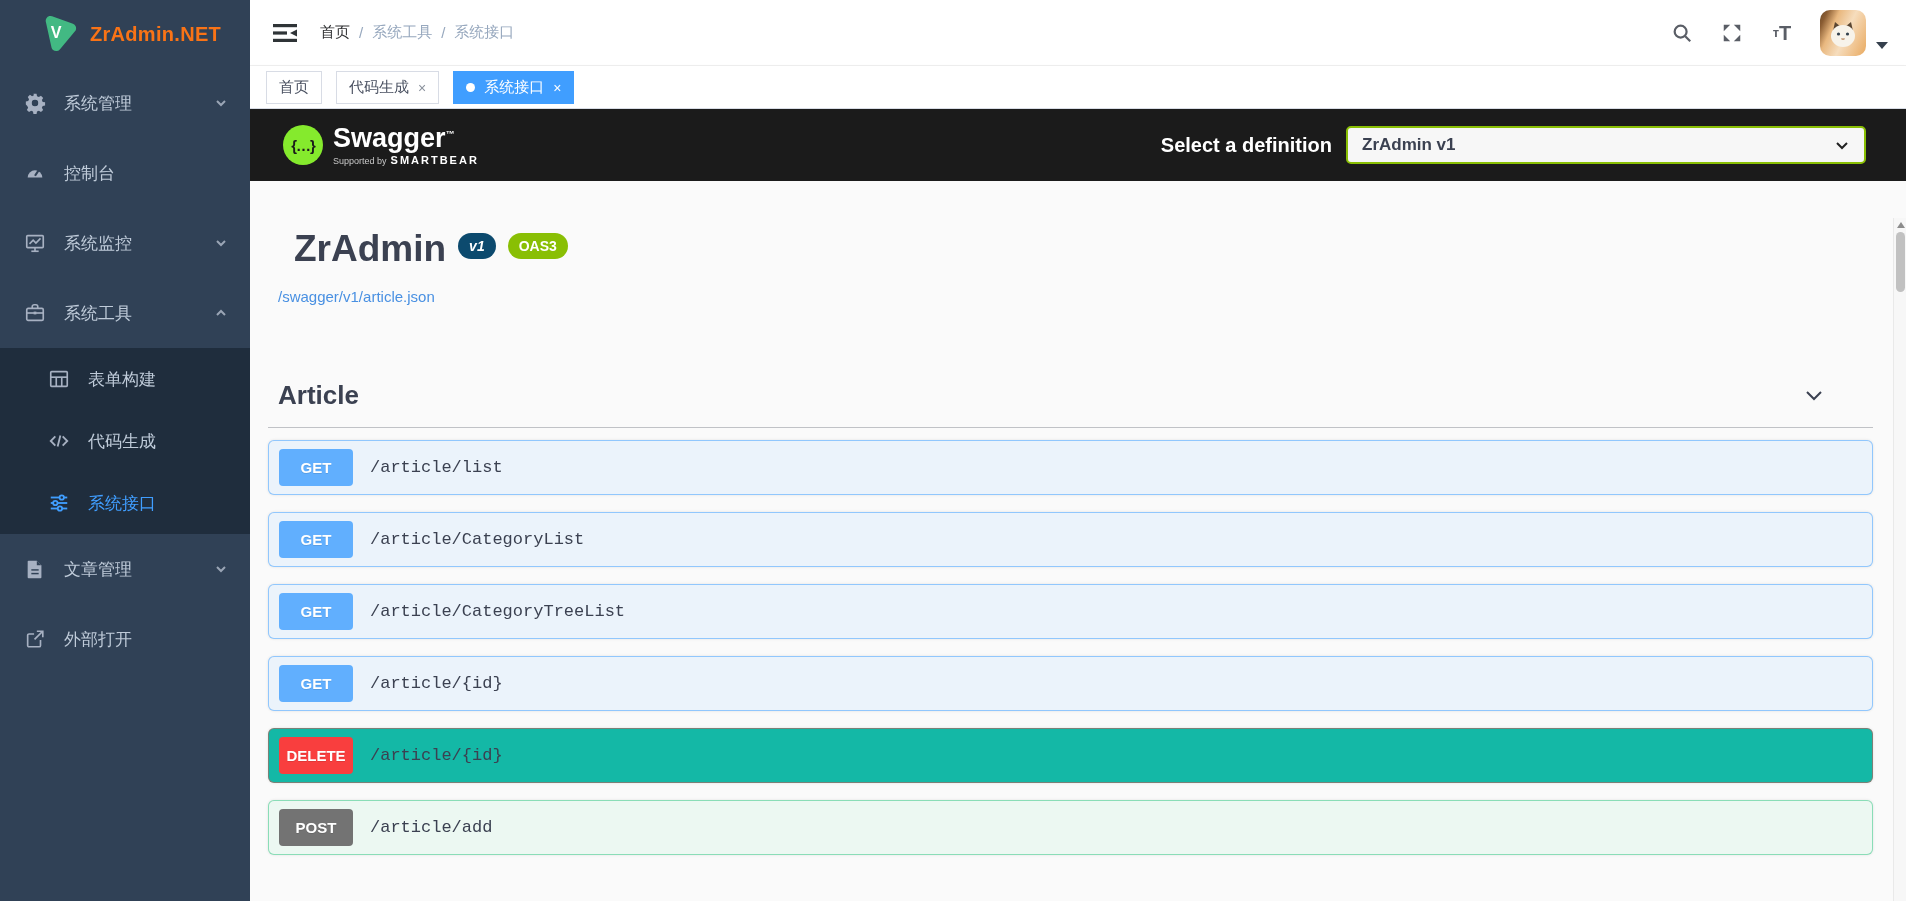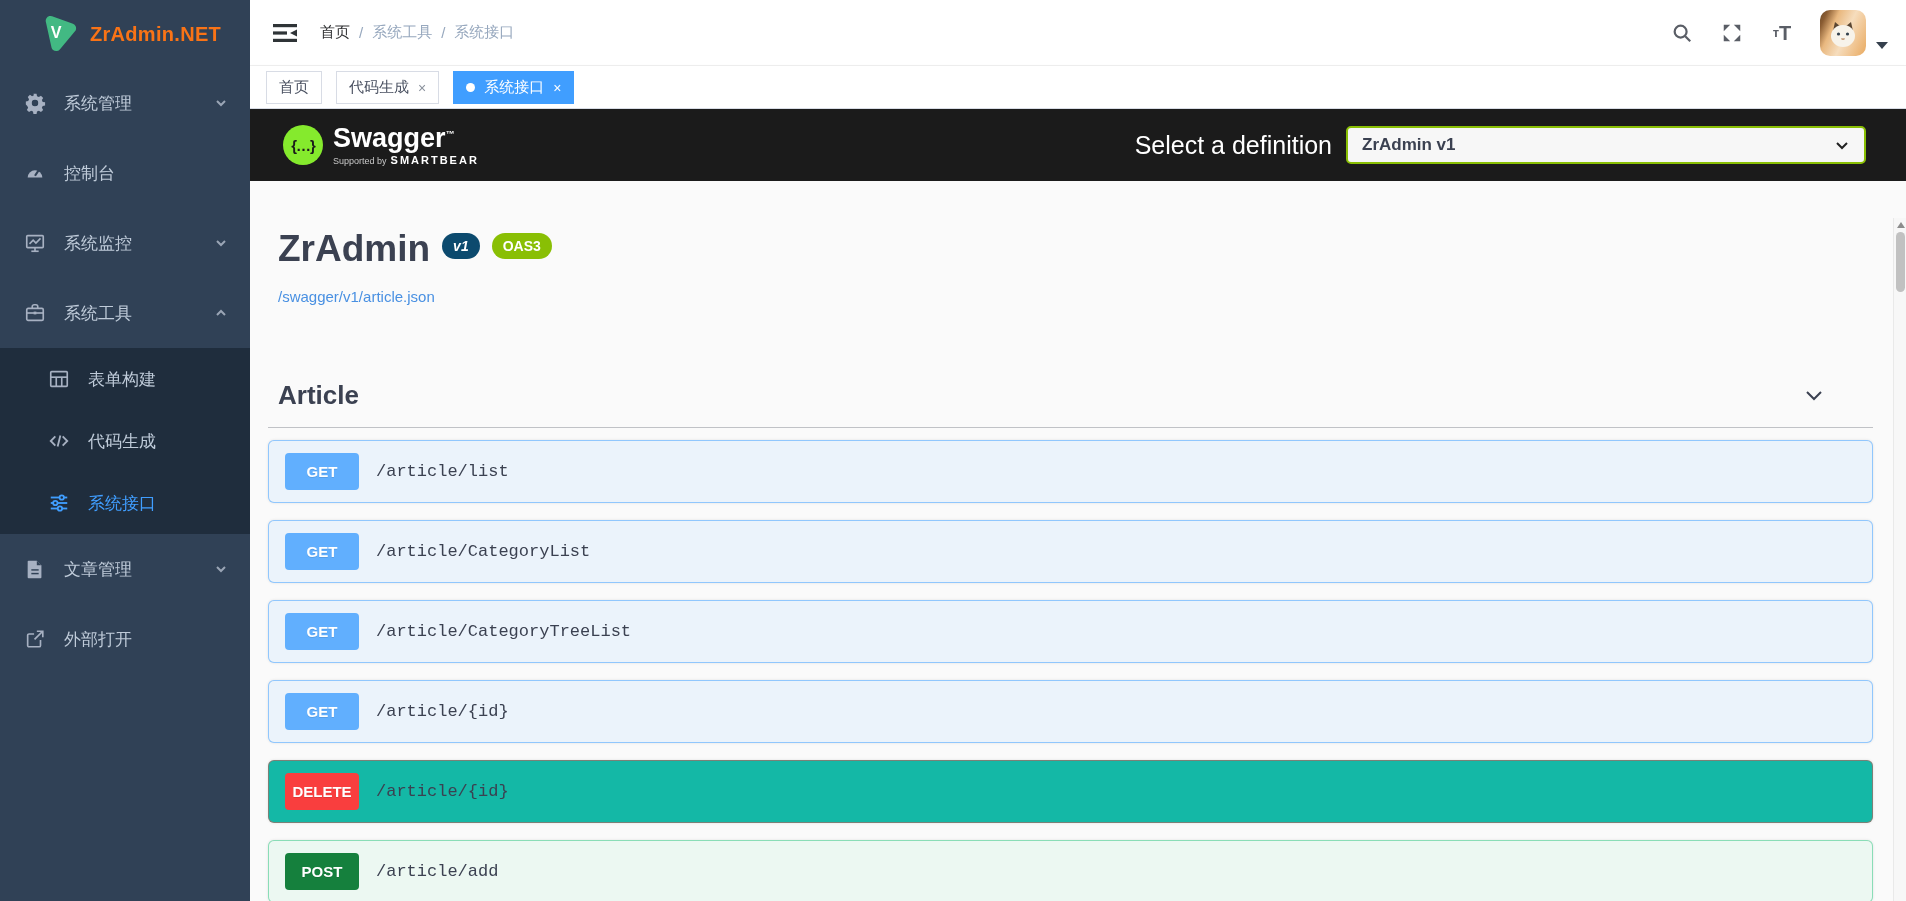--- a/index.html
+++ b/index.html
@@ -51,48 +51,48 @@
   .swagger-region { position:absolute; left:0; top:109px; width:1656px; height:792px; background:#fafafa; }
   .swagger-topbar { height:72px; background:#1b1b1b; display:flex; align-items:center; padding:0 40px 0 33px; }
   .sw-logo { display:flex; align-items:center; }
   .sw-logo-circle { width:40px; height:40px; border-radius:50%; background:#85ea2d; color:#1b1b1b; display:flex; align-items:center; justify-content:center; font-weight:bold; font-size:15px; letter-spacing:-1px; flex:none; }
   .sw-logo-textcol { margin-left:10px; }
   .sw-logo-word { color:#fff; font-size:27px; font-weight:600; line-height:1; }
   .sw-logo-word sup { font-size:9px; }
   .sw-logo-sub { color:#c9c9c9; font-size:9px; margin-top:2px; }
   .sw-logo-sub b { color:#fff; font-size:11px; letter-spacing:2px; margin-left:4px; }
   .sw-select-wrap { margin-left:auto; display:flex; align-items:center; }
-  .sw-select-label { color:#fff; font-size:25px; font-weight:normal; margin-right:14px; white-space:nowrap; }
+  .sw-select-label { color:#fff; font-size:20px; font-weight:bold; margin-right:14px; white-space:nowrap; }
   .sw-select { width:520px; height:38px; background:#f7f7f7; border:2px solid #89bf04; border-radius:5px; display:flex; align-items:center; padding:0 14px; font-size:17px; font-weight:bold; color:#3b4151; cursor:pointer; }
   .sw-select .sel-caret { margin-left:auto; width:16px; height:16px; color:#222; }
 
   .swagger-body { padding:0 33px 0 18px; }
   .sw-info { margin:48px 0 0 10px; }
   .sw-title-row { display:flex; align-items:flex-start; }
-  .sw-title { font-size:37px; font-weight:bold; color:#3b4151; line-height:1.1; }
+  .sw-title { font-size:37px; font-weight:bold; color:#3b4151; line-height:1.1;margin-left:16px; }
   .badge { display:inline-block; border-radius:57px; color:#fff; font-weight:bold; font-size:14px; padding:5px 11px; margin-left:12px; margin-top:4px; }
   .badge.version { background:#0c4a6e;font-style:italic; }
   .badge.oas3 { background:#89bf04; }
   .sw-spec-link { display:inline-block; margin:18px 0 0 0; color:#4990e2; font-size:15px; text-decoration:none; }
 
   .sw-section { margin-top:74px; }
   .sw-section-head { display:flex; align-items:center; margin-left:10px; cursor:pointer; }
   .sw-section-title { font-size:26px; font-weight:bold; color:#3b4151; }
   .sw-section-caret { margin-left:auto; margin-right:47px; width:24px; height:24px; color:#3b4151; }
   .sw-divider { height:1px; background:rgba(59,65,81,.3); margin:16px 0 12px 0; }
 
-  .opblock { height:63px; border-radius:6px; display:flex; align-items:center; padding:0 16px; margin-bottom:17px; box-shadow:0 0 3px rgba(0,0,0,.10); cursor:pointer; }
+  .opblock { height:55px; border-radius:6px; display:flex; align-items:center; padding:0 10px; margin-bottom:17px; box-shadow:0 0 3px rgba(0,0,0,.10); cursor:pointer; }
   .opblock .method { width:74px; height:37px; border-radius:4px; color:#fff; font-weight:bold; font-size:15px; display:flex; align-items:center; justify-content:center; text-shadow:0 1px 0 rgba(0,0,0,.1); flex:none; }
   .opblock .path { margin-left:17px; font-family:"Liberation Mono","DejaVu Sans Mono",monospace; font-size:17px; color:#3b4151; }
   .opblock.get { background:#ebf3fb; border:1px solid rgba(97,175,254,.65); }
   .opblock.get .method { background:#61affe; }
   .opblock.delete { background:#14b8a6; border:1px solid rgba(249,62,62,.45); }
   .opblock.delete .method { background:#f93e3e; }
   .opblock.post { background:#ecf8f2; border:1px solid rgba(73,204,144,.6); }
-  .opblock.post .method { background:#15803d; }
+  .opblock.post .method { background:#737373; }
 
   
   .sw-scrollbar { position:absolute; right:0; top:109px; width:13px; height:792px; background:#f7f7f7; border-left:1px solid #e9e9e9; }
   .sw-scroll-up { position:absolute; top:4px; left:3px; width:0; height:0; border-left:4px solid transparent; border-right:4px solid transparent; border-bottom:6px solid #8c8c8c; }
   .sw-scroll-thumb { position:absolute; top:14px; left:2px; width:9px; height:60px; background:#c1c1c1; border-radius:5px; }
 </style>
 </head>
 <body>
 
 <div class="app">

